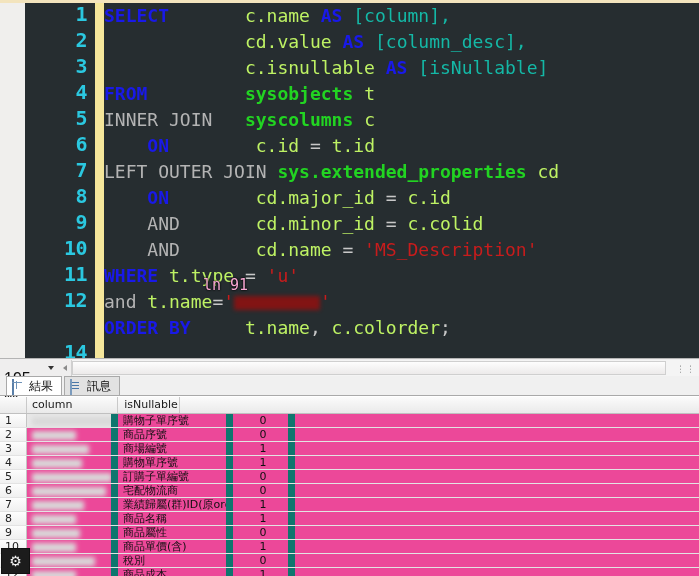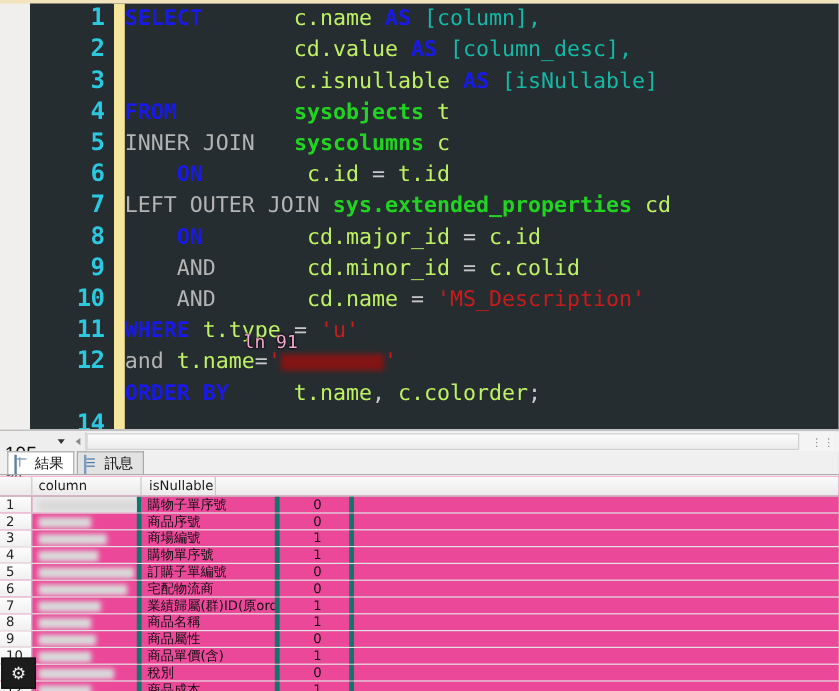--- a/index.html
+++ b/index.html
@@ -167,21 +167,21 @@
     box-sizing:border-box;padding-left:5px;line-height:16px;
     overflow:hidden;white-space:nowrap;
   }
   .c-rownum{width:27px;}
   .c-column{width:91px;}
   .c-desc{width:115px;}
   .c-null{width:62px;text-align:center;}
   .grow{display:flex;height:13px;border-bottom:1px solid #e3e3e3;}
   .grow .gc{
     font-size:11px;color:#101010;
-    border-right:4px solid #0f766e;
+    border-right:7px solid #0f766e;
     box-sizing:border-box;padding-left:5px;line-height:13px;
     overflow:hidden;white-space:nowrap;
   }
   .grow .gc.c-rownum{
     background:linear-gradient(#fdfdfd,#f0f0f0);
     border-right:1px solid #c4c4c4;color:#222;
   }
   .grow.selected .gc.c-column{background:#e8e8e8;}
   .cell-redact{
     display:inline-block;height:9px;background:#d9d9d9;

